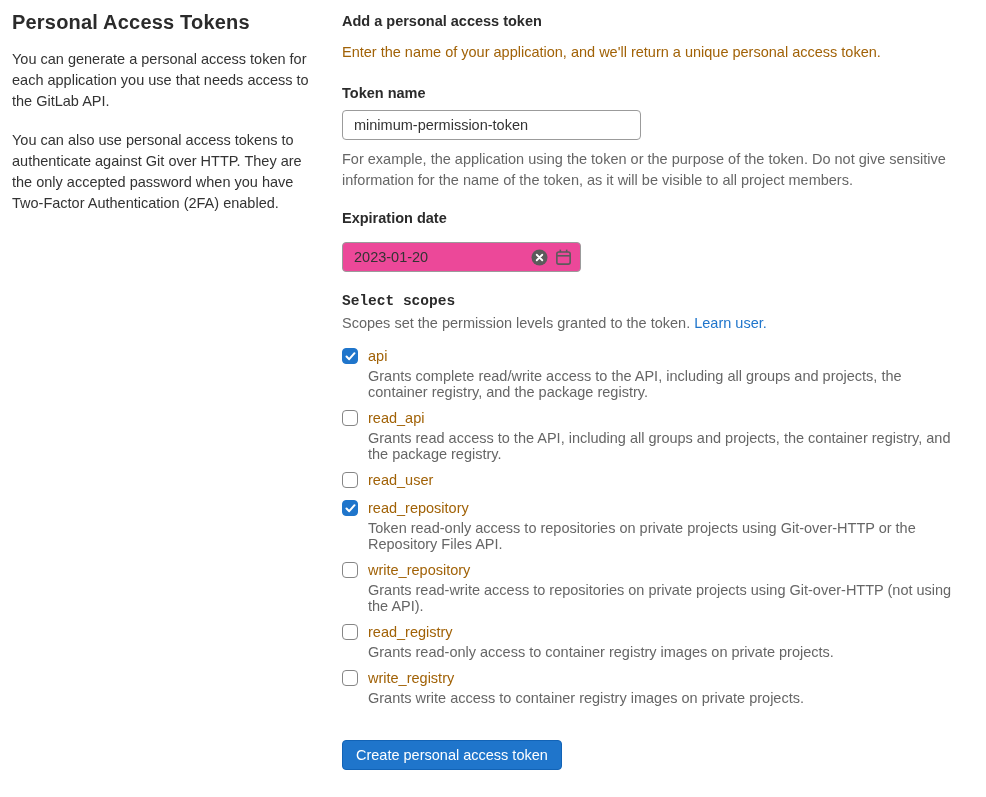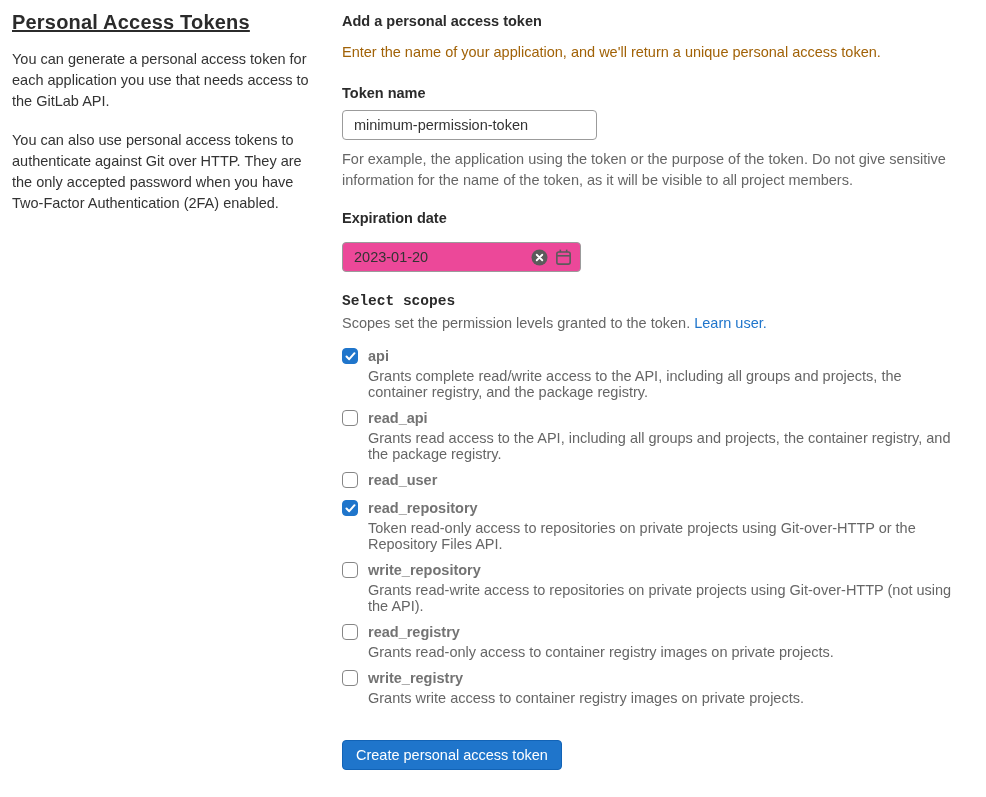--- a/index.html
+++ b/index.html
@@ -4,35 +4,35 @@
 <style>
   html,body{margin:0;padding:0;background:#fff;}
   body{
     width:986px;height:797px;
     font-family:"Liberation Sans","DejaVu Sans",sans-serif;
     font-size:14.5px;color:#303030;overflow:hidden;
   }
   .page{display:flex;padding:11px 23px 0 12px;box-sizing:border-box;}
   
   .left-col{width:300px;flex:none;margin-right:30px;}
-  .page-title{font-size:20px;font-weight:700;color:#2b2b2b;margin:0 0 15px;letter-spacing:.2px;text-decoration:underline;}
+  .page-title{font-size:20px;font-weight:700;color:#2b2b2b;margin:0 0 15px;letter-spacing:.2px;}
   .left-col p{font-size:14.5px;line-height:21px;color:#333;margin:0 0 18px;}
   
   .right-col{flex:1;min-width:0;}
   .form-heading{font-size:14.5px;font-weight:700;margin:2px 0 12px;color:#2b2b2b;}
   .lead{margin:13px 0 0;line-height:20px;color:#a16207;}
   .field-label{display:block;font-weight:700;color:#2b2b2b;}
   .label-token{margin-top:23px;margin-bottom:9px;}
   .label-exp{margin-top:19px;margin-bottom:16px;}
   .label-scopes{margin-top:21px;margin-bottom:4px;font-family:Liberation Mono, monospace;}
   .text-input{
     box-sizing:border-box;height:30px;border:1px solid #9b9b9b;border-radius:4px;
     font-family:inherit;font-size:14.5px;color:#333;padding:0 11px;background:#fff;outline:none;
   }
-  .token-input{width:255px;display:block;}
+  .token-input{width:299px;display:block;}
   .help{color:#666;line-height:21px;margin:9px 0 0;max-width:622px;}
   .scopes-help{margin:0;line-height:20px;}
   .link{color:#1f75cb;text-decoration:none;cursor:pointer;}
   
   .date-field{position:relative;width:239px;height:30px;box-sizing:border-box;
     border:1px solid #9b9b9b;border-radius:4px;background:#ec4899;}
   .date-field input{
     position:absolute;inset:0;border:none;background:transparent;outline:none;
     font-family:inherit;font-size:14.5px;color:#333;padding:0 60px 0 11px;width:100%;box-sizing:border-box;
   }
@@ -44,21 +44,21 @@
   .scope-row{display:flex;align-items:flex-start;margin-bottom:8px;}
   .checkbox{
     box-sizing:border-box;width:16px;height:16px;flex:none;margin-top:2px;
     border:1px solid #868686;border-radius:4px;background:#fff;
     display:inline-flex;align-items:center;justify-content:center;cursor:pointer;
   }
   .checkbox svg{display:none;}
   .checkbox.checked{background:#1f75cb;border-color:#1f75cb;}
   .checkbox.checked svg{display:block;}
   .scope-text{margin-left:10px;min-width:0;}
-  .scope-name{display:block;line-height:20px;color:#737373;cursor:pointer;font-weight:bold;}
+  .scope-name{display:block;line-height:20px;color:#a16207;cursor:pointer;}
   .scope-desc{color:#666;line-height:16px;max-width:596px;margin-top:2px;}
   
   .btn-primary{
     margin-top:26px;height:30px;padding:0 13px;
     background:#1f75cb;border:1px solid #1263b6;border-radius:4px;
     color:#fff;font-family:inherit;font-size:14.5px;cursor:pointer;
   }
 </style>
 </head>
 <body>

